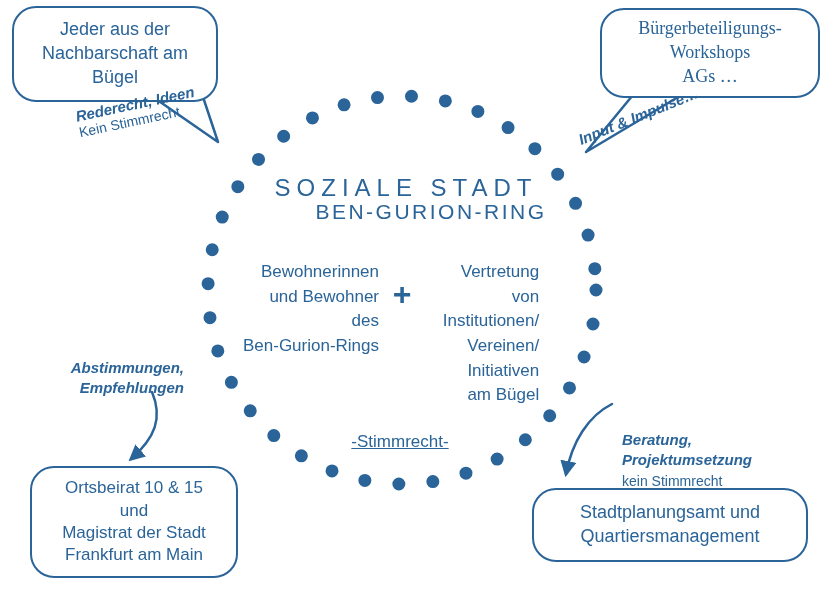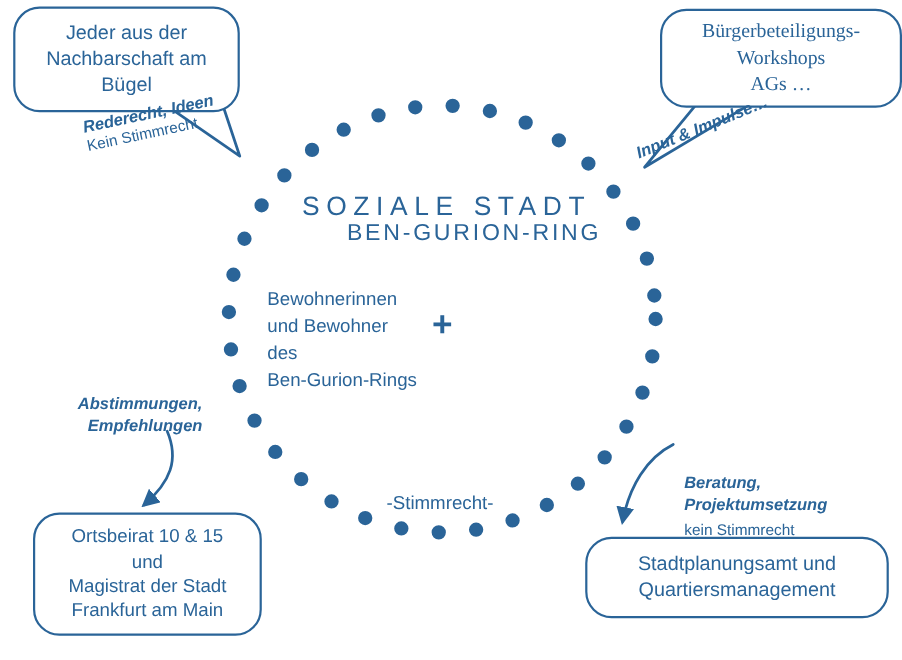--- a/index.html
+++ b/index.html
@@ -17,21 +17,21 @@
   .cx{ transform:translateX(-50%); }
   .pre{ white-space:pre-line; }
   .bi{ font-weight:bold; font-style:italic; }
   .bubble{
     position:absolute; z-index:2; background:#fff;
     border:2.5px solid var(--accent); border-radius:24px;
     display:flex; align-items:center; justify-content:center;
     text-align:center; white-space:pre-line; font-size:18px; line-height:1.32;
     box-sizing:border-box; color:var(--accent);
   }
-  .group-text{ font-size:17px; line-height:1.45; text-align:left; }
+  .group-text{ font-size:17px; line-height:1.45; text-align:right; }
 </style>
 </head>
 <body>
 
 <div class="stage">
 
   <svg class="overlay" width="820" height="600" viewBox="0 0 820 600">
     <defs>
       <marker id="ah" viewBox="0 0 10 10" refX="8" refY="5" markerWidth="6.5" markerHeight="6.5" orient="auto">
         <path class="ahead" d="M0,0 L10,5 L0,10 Z"></path>
@@ -65,22 +65,28 @@
 
   <div class="abs cx" style="left:403px; top:200px; font-size:21px; letter-spacing:2.5px;margin-left:28px;">BEN-GURION-RING</div>
 
   <div class="abs cx pre group-text" style="left:311px; top:260px;">Bewohnerinnen
 und Bewohner
 des
 Ben-Gurion-Rings</div>
 
   <div class="abs cx" style="left:402px; top:276px; font-size:32px; font-weight:bold;">+</div>
 
+  <div class="abs cx pre group-text" style="left:491px; top:260px;">Vertretung
+von
+Institutionen/
+Vereinen/
+Initiativen
+am Bügel</div>
 
-  <div class="abs cx" style="left:400px; top:448px; font-size:17px;">-Stimmrecht-</div>
+  <div class="abs cx" style="left:400px; top:432px; font-size:17px;text-decoration:underline;">-Stimmrecht-</div>
 
   <div class="abs" style="left:74px; top:108px; transform:rotate(-12deg); transform-origin:left top;">
     <div class="bi" style="font-size:15px;">Rederecht, Ideen</div>
     <div style="font-size:14px;">Kein Stimmrecht</div>
   </div>
 
   <div class="abs bi" style="left:576px; top:132px; transform:rotate(-22deg); transform-origin:left top; font-size:15px;">Input &amp; Impulse…</div>
 
   <div class="abs bi pre" style="left:44px; top:358px; width:140px; text-align:right; font-size:15px; line-height:1.35;">Abstimmungen,
 Empfehlungen</div>

